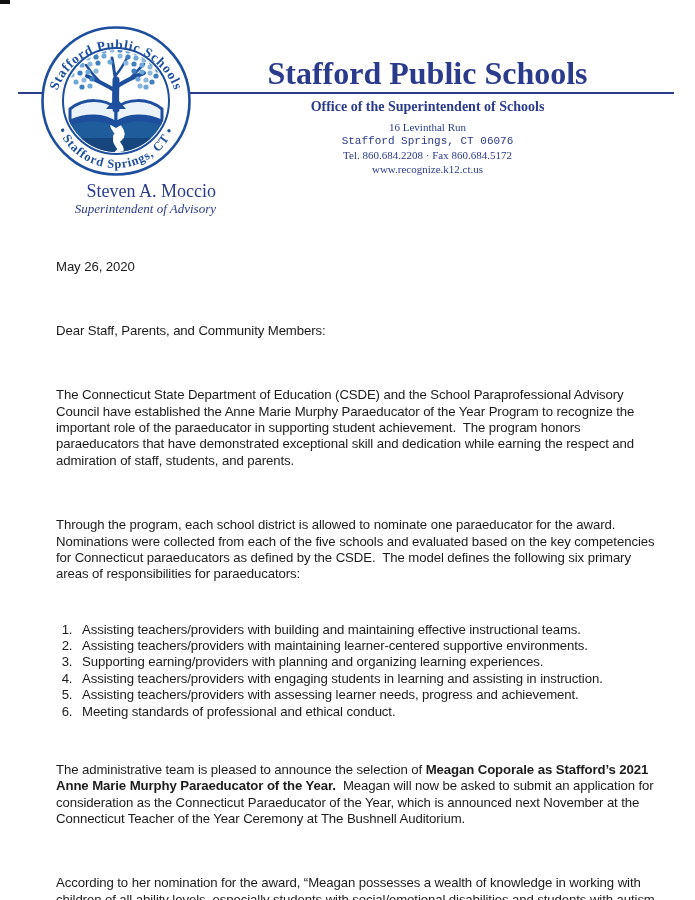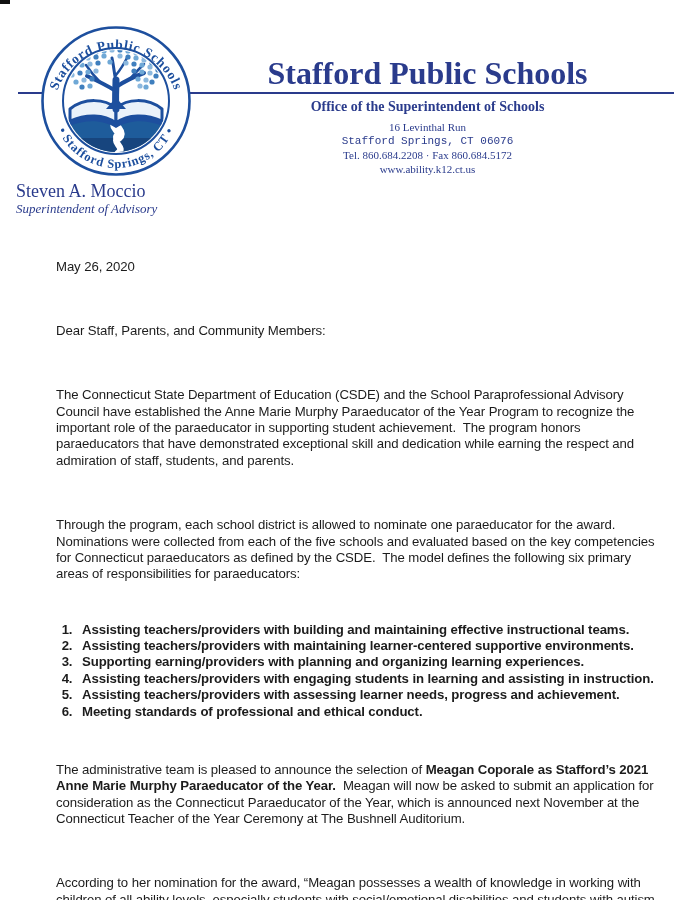--- a/index.html
+++ b/index.html
@@ -21,21 +21,21 @@
   }
   .scan-speck{position:absolute;left:0;top:0;width:10px;height:4px;background:#111;}
   
   .rule{
     position:absolute;left:18px;top:92px;width:656px;height:2px;
     background:var(--navy);z-index:1;
   }
   .seal-wrap{position:absolute;left:40px;top:25px;width:152px;height:152px;z-index:2;}
   .signer{
     position:absolute;left:16px;top:181px;width:200px;z-index:2;
-    text-align:left;color:var(--navy);
+    text-align:right;color:var(--navy);
     font-family:"Liberation Serif", serif;
   }
   .signer-name{font-size:18px;line-height:20px;}
   .signer-title{font-size:13px;line-height:15px;font-style:italic;}
   .head-right{
     position:absolute;left:190px;top:0;width:475px;z-index:2;
     text-align:center;color:var(--navy);
     font-family:"Liberation Serif", serif;
   }
   .head-title{
@@ -50,21 +50,21 @@
   .addr1{top:120px;} .addr2{top:134px;font-family:Liberation Mono, monospace;} .addr3{top:148px;} .addr4{top:162px;}
   
   .body{
     position:absolute;left:40px;top:226px;width:624px;
     font-size:13.2px;line-height:16.4px;letter-spacing:-0.1px;
     white-space:pre-wrap;
   }
   .body p{margin:0 0 15px 16px;}
   .body p.tight{margin-bottom:6px;}
   .body ol{margin:0 0 9px 0;padding-left:36px;white-space:normal;}
-  .body ol li{line-height:16.4px;padding-left:6px;font-weight:bold;}
+  .body ol li{line-height:16.4px;padding-left:6px;}
   .b{font-weight:bold;}
 </style>
 </head>
 <body>
 
 <div class="page">
 
   <div class="scan-speck"></div>
 
   <div class="rule"></div>
@@ -171,21 +171,21 @@
     <div class="signer-name">Steven A. Moccio</div>
     <div class="signer-title">Superintendent of Advisory</div>
   </div>
 
   <div class="head-right">
     <div class="head-title">Stafford Public Schools</div>
     <div class="head-sub">Office of the Superintendent of Schools</div>
     <div class="addr addr1">16 Levinthal Run</div>
     <div class="addr addr2">Stafford Springs, CT 06076</div>
     <div class="addr addr3">Tel. 860.684.2208 · Fax 860.684.5172</div>
-    <div class="addr addr4">www.ability.k12.ct.us</div>
+    <div class="addr addr4">www.recognize.k12.ct.us</div>
   </div>
 
   <div class="body">
     <p>May 26, 2020</p>
     <p>Dear Staff, Parents, and Community Members:</p>
     <p>The Connecticut State Department of Education (CSDE) and the School Paraprofessional Advisory Council have established the Anne Marie Murphy Paraeducator of the Year Program to recognize the important role of the paraeducator in supporting student achievement.  The program honors paraeducators that have demonstrated exceptional skill and dedication while earning the respect and admiration of staff, students, and parents.</p>
     <p class="tight">Through the program, each school district is allowed to nominate one paraeducator for the award.  Nominations were collected from each of the five schools and evaluated based on the key competencies for Connecticut paraeducators as defined by the CSDE.  The model defines the following six primary areas of responsibilities for paraeducators:</p>
     <ol>
       <li>Assisting teachers/providers with building and maintaining effective instructional teams.</li>
       <li>Assisting teachers/providers with maintaining learner-centered supportive environments.</li>

